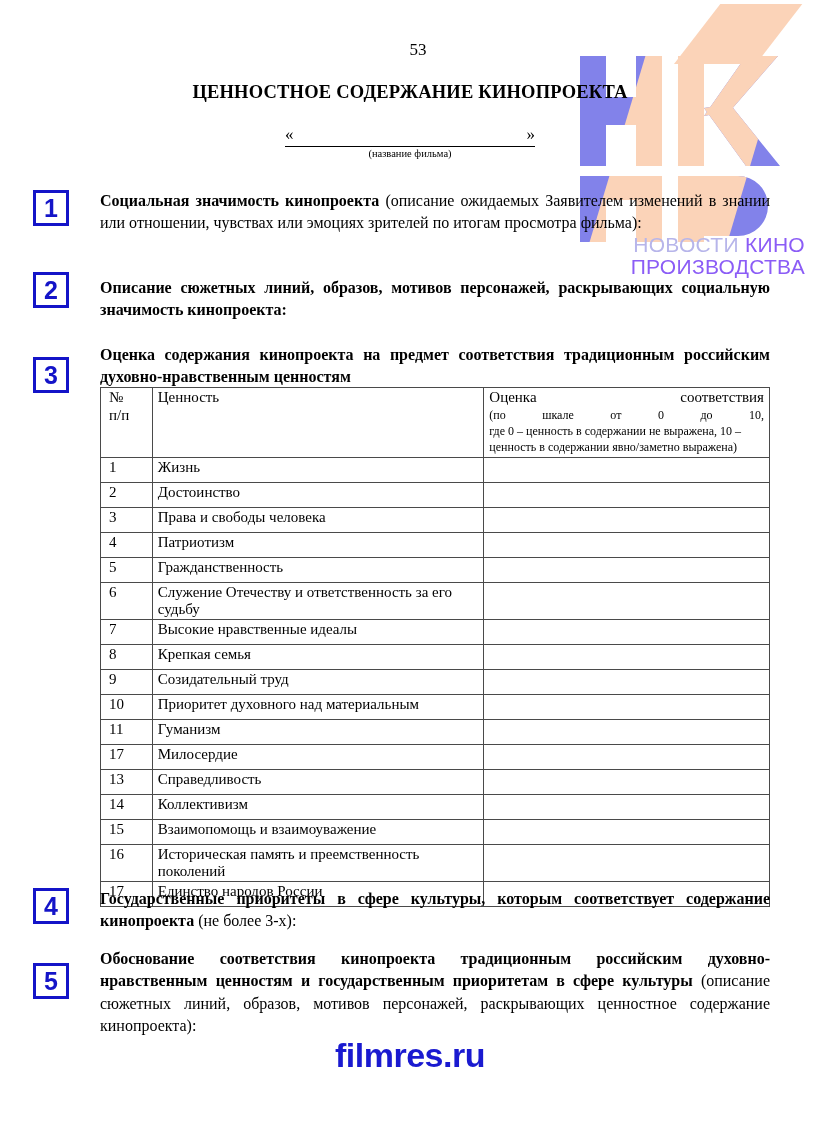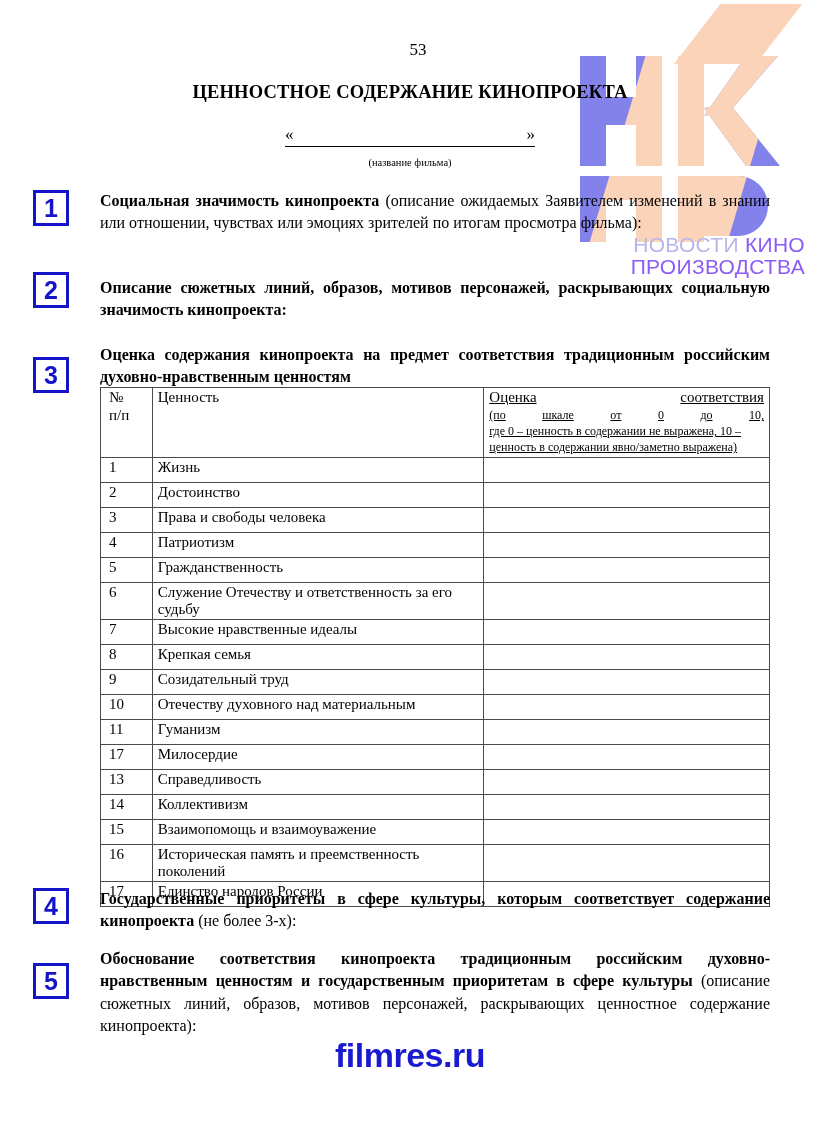--- a/index.html
+++ b/index.html
@@ -94,21 +94,21 @@
   .film-line .quote-r { right: 0px; }
   .film-line .rule {
     display: block;
     height: 0;
     border-bottom: 1.4px solid #000;
     margin-top: 19px;
   }
   .film-line .caption {
     display: block;
     font-size: 10.5px;
-    margin-top: 10px;
+    margin-top: 1px;
   }
 
   
   .badge {
     position: absolute;
     width: 36px;
     height: 36px;
     box-sizing: border-box;
     border: 3px solid #1414c8;
     color: #1414c8;
@@ -148,21 +148,21 @@
     vertical-align: top;
     text-align: left;
     font-weight: normal;
   }
   .val-table .col-num   { width: 40px; text-align: left; padding-left: 8px; }
   .val-table .col-name  { width: 340px; }
   .val-table .col-score { width: 289px; }
 
   .hdr-num { vertical-align: top; line-height: 1.18; padding-top: 3px; }
   .hdr-name { vertical-align: top; padding-top: 3px; }
-  .hdr-score { vertical-align: top; padding-top: 3px; text-decoration: underline; }
+  .hdr-score { vertical-align: top; padding-top: 3px; }
   .hdr-score .h-main {
     display: flex;
     justify-content: space-between;
     font-size: 15px;
   }
   .hdr-score .h-sub {
     font-size: 12px;
     line-height: 1.35;
     text-align: justify;
     text-justify: inter-word;
@@ -332,21 +332,21 @@
             <td class="col-name">Крепкая семья</td>
             <td class="col-score"></td>
           </tr>
           <tr>
             <td class="col-num cell-mid">9</td>
             <td class="col-name">Созидательный труд</td>
             <td class="col-score"></td>
           </tr>
           <tr>
             <td class="col-num cell-mid">10</td>
-            <td class="col-name">Отечеству духовного над материальным</td>
+            <td class="col-name">Приоритет духовного над материальным</td>
             <td class="col-score"></td>
           </tr>
           <tr>
             <td class="col-num cell-mid">11</td>
             <td class="col-name">Гуманизм</td>
             <td class="col-score"></td>
           </tr>
           <tr>
             <td class="col-num cell-mid">17</td>
             <td class="col-name">Милосердие</td>

